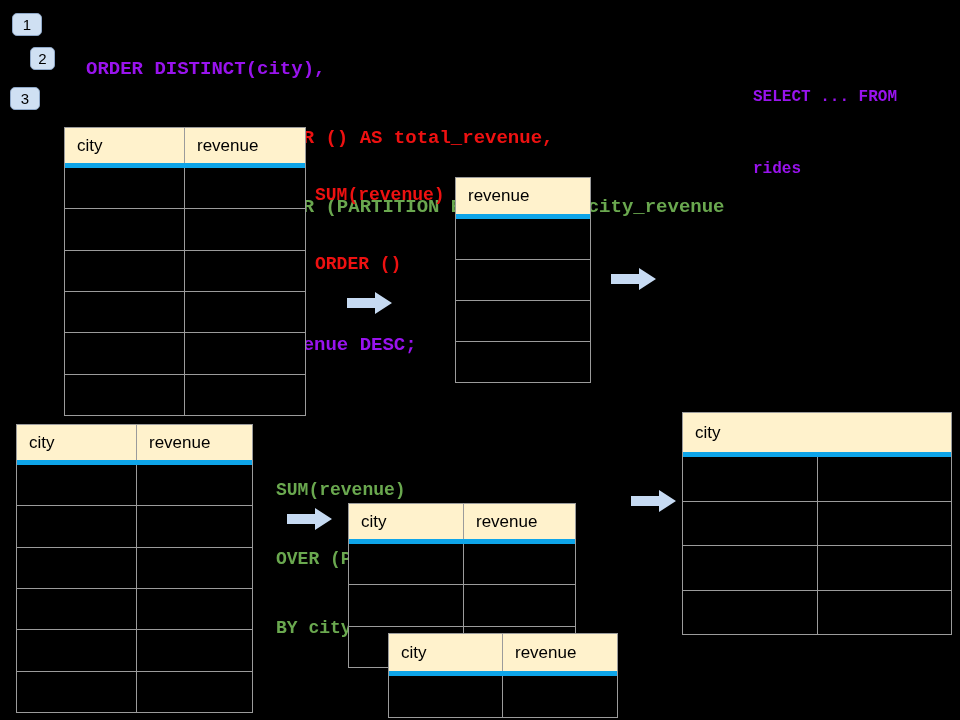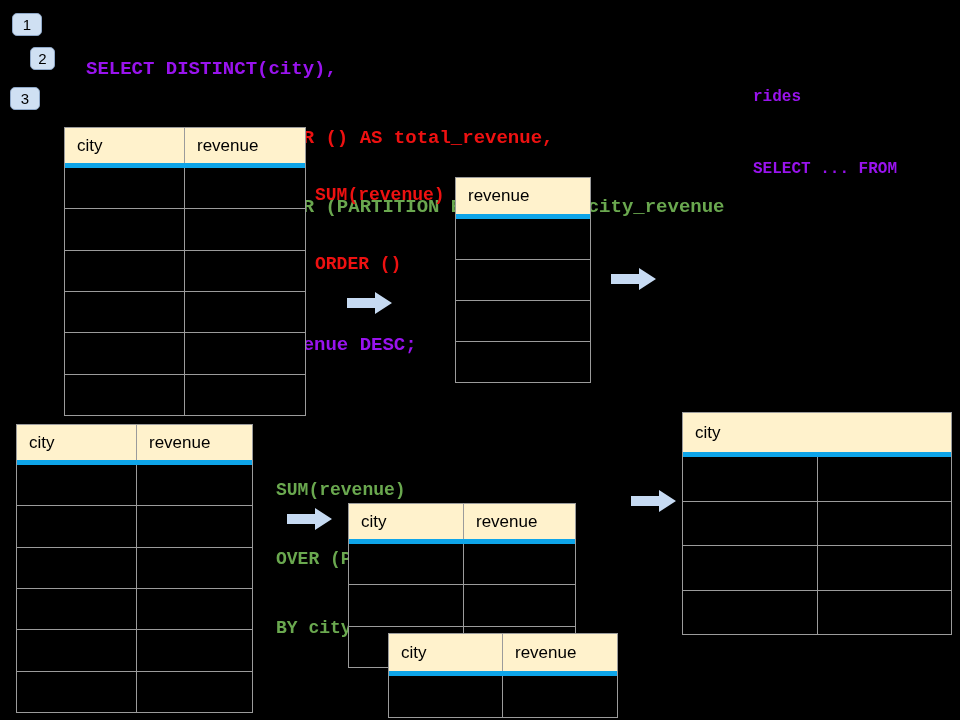--- a/index.html
+++ b/index.html
@@ -80,30 +80,30 @@
 </head>
 <body>
 
 <div class="stage">
 
   <div class="badge b1" style="background: rgb(207, 224, 243); border-color: rgb(143, 168, 200);">1</div>
   <div class="badge b2" style="background: rgb(207, 224, 243); border-color: rgb(143, 168, 200);">2</div>
   <div class="badge b3" style="background: rgb(207, 224, 243); border-color: rgb(143, 168, 200);">3</div>
 
   <div class="code">
-    <div class="code-line" style="color: rgb(153, 19, 238);">SELECT DISTINCT(city),</div>
+    <div class="code-line" style="color: rgb(153, 19, 238);">ORDER DISTINCT(city),</div>
     <div class="code-line" style="color: rgb(238, 17, 17);">   SUM(revenue) OVER () AS total_revenue,</div>
     <div class="code-line" style="color: rgb(106, 168, 79);">   SUM(revenue) OVER (PARTITION BY city) as city_revenue</div>
     <div class="code-line" style="color: rgb(153, 19, 238);">  FROM rides</div>
     <div class="code-line" style="color: rgb(153, 19, 238);">  ORDER by city_revenue DESC;</div>
   </div>
 
   <div class="side-note" style="color: rgb(153, 19, 238);">
+    <div>SELECT ... FROM</div>
     <div>rides</div>
-    <div>SELECT ... FROM</div>
   </div>
 
   <div class="lab lab-total" style="color: rgb(238, 17, 17);">
     <div>SUM(revenue)</div>
     <div>ORDER ()</div>
   </div>
 
   <div class="lab lab-partition" style="color: rgb(106, 168, 79);">
     <div>SUM(revenue)</div>
     <div>OVER (PARTITION</div>

